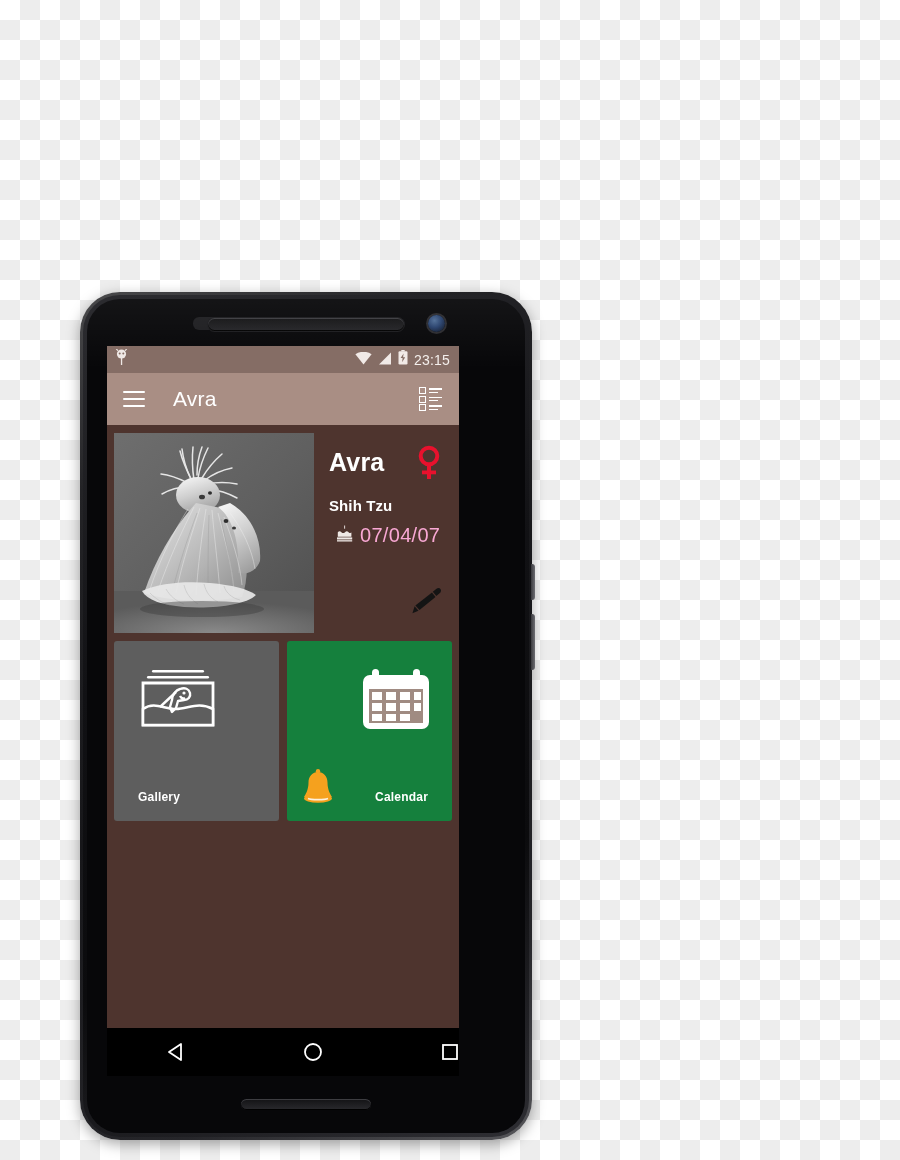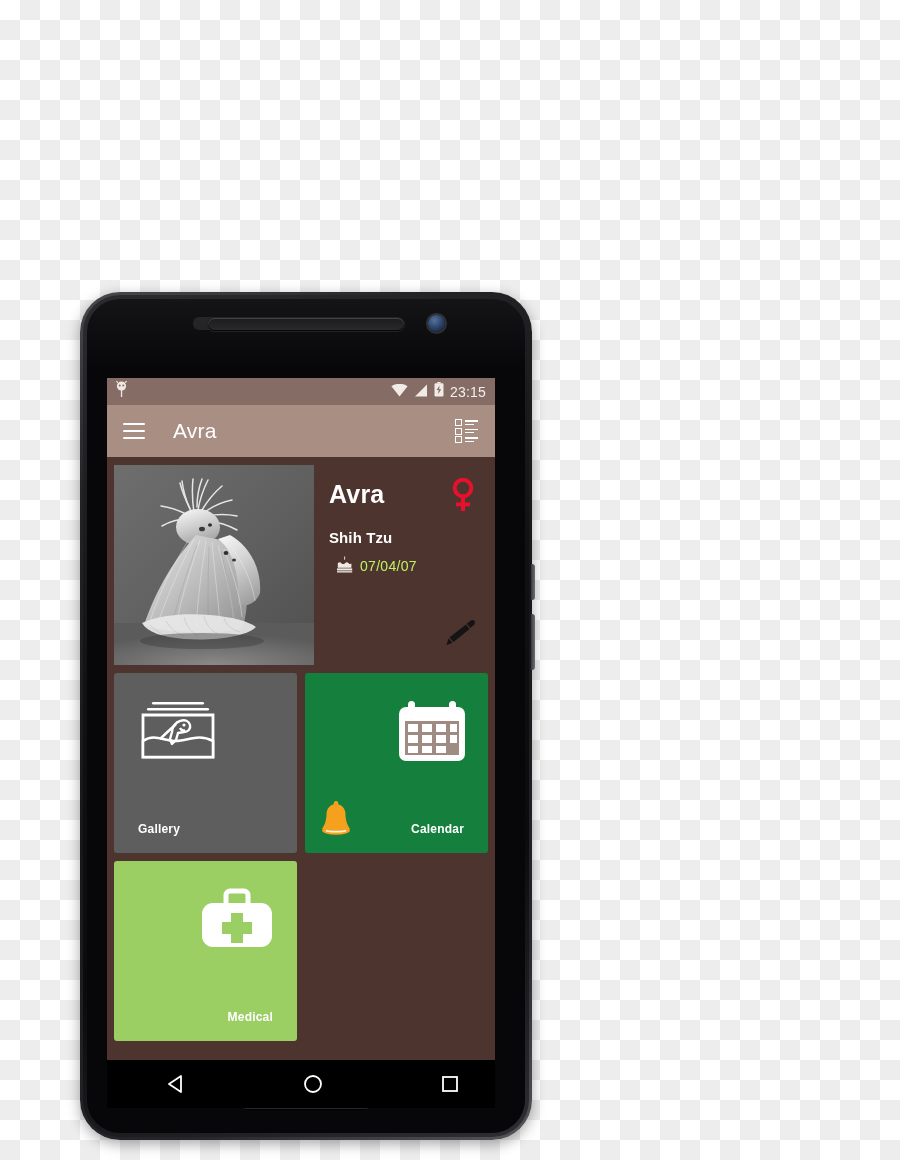--- a/index.html
+++ b/index.html
@@ -103,22 +103,22 @@
     border-radius: 0 3px 3px 0;
     background: linear-gradient(90deg, #3a3a3e, #6d6d72);
   }
   .side-btn.power { top: 272px; height: 36px; }
   .side-btn.volume { top: 322px; height: 56px; }
 
   
   #screen {
     position: absolute;
     left: 20px;
-    top: 79px;
-    width: 388px;
+    top: 47px;
+    width: 352px;
     height: 730px;
     background: #4e342e;
     overflow: hidden;
   }
 
   
   .status-bar {
     height: 27px;
     background: #856d65;
     display: flex;
@@ -241,22 +241,22 @@
     letter-spacing: 0.1px;
   }
   .pet-birth {
     display: flex;
     align-items: center;
     gap: 7px;
     margin-top: 10px;
     padding-left: 7px;
   }
   .pet-birth .bdate {
-    color: #bef264;
-    font-size: 14px;
+    color: #f9a8d4;
+    font-size: 20px;
     letter-spacing: 0.3px;
   }
   .gender-icon {
     position: absolute;
     top: 12px;
     right: 12px;
   }
   .edit-icon {
     position: absolute;
     right: 12px;
@@ -576,30 +576,20 @@
                 <path d="M17 3 C11.5 3 7.5 7.5 7.5 13.5 C7.5 21 4.5 25.5 3 28 L31 28 C29.5 25.5 26.5 21 26.5 13.5 C26.5 7.5 22.5 3 17 3 Z" fill="#f5a11e"></path>
                 <rect x="14.8" y="0" width="4.4" height="4.4" rx="2.2" fill="#f5a11e"></rect>
                 <ellipse cx="17" cy="29.5" rx="14" ry="4.2" fill="#f5a11e"></ellipse>
                 <path d="M7 29.5 C10 31 24 31 27 29.5" stroke="#ffffff" stroke-width="1.6" fill="none" opacity="0.85"></path>
               </svg>
             </div>
             <div class="tile-label">Calendar</div>
           </div>
 
 
-          <div class="tile tile-medical right">
-            <div class="tile-icon">
-              <svg width="76" height="66" viewBox="0 0 76 66">
-                <path d="M27 17 L27 8 C27 5.8 28.8 4 31 4 L45 4 C47.2 4 49 5.8 49 8 L49 17" fill="none" stroke="#ffffff" stroke-width="5" stroke-linejoin="round"></path>
-                <rect x="3" y="16" width="70" height="44" rx="11" fill="#ffffff"></rect>
-                <path d="M32 26 L44 26 L44 35 L53 35 L53 47 L44 47 L44 56 L32 56 L32 47 L23 47 L23 35 L32 35 Z" fill="#9bce63"></path>
-              </svg>
-            </div>
-            <div class="tile-label">Medical</div>
-          </div>
 
         </div>
       </div>
 
       <div class="nav-bar">
         <div class="nav-btn">
           <svg width="20" height="20" viewBox="0 0 20 20">
             <path d="M15 2 L15 18 L3 10 Z" fill="none" stroke="#ffffff" stroke-width="1.8" stroke-linejoin="round"></path>
           </svg>
         </div>

